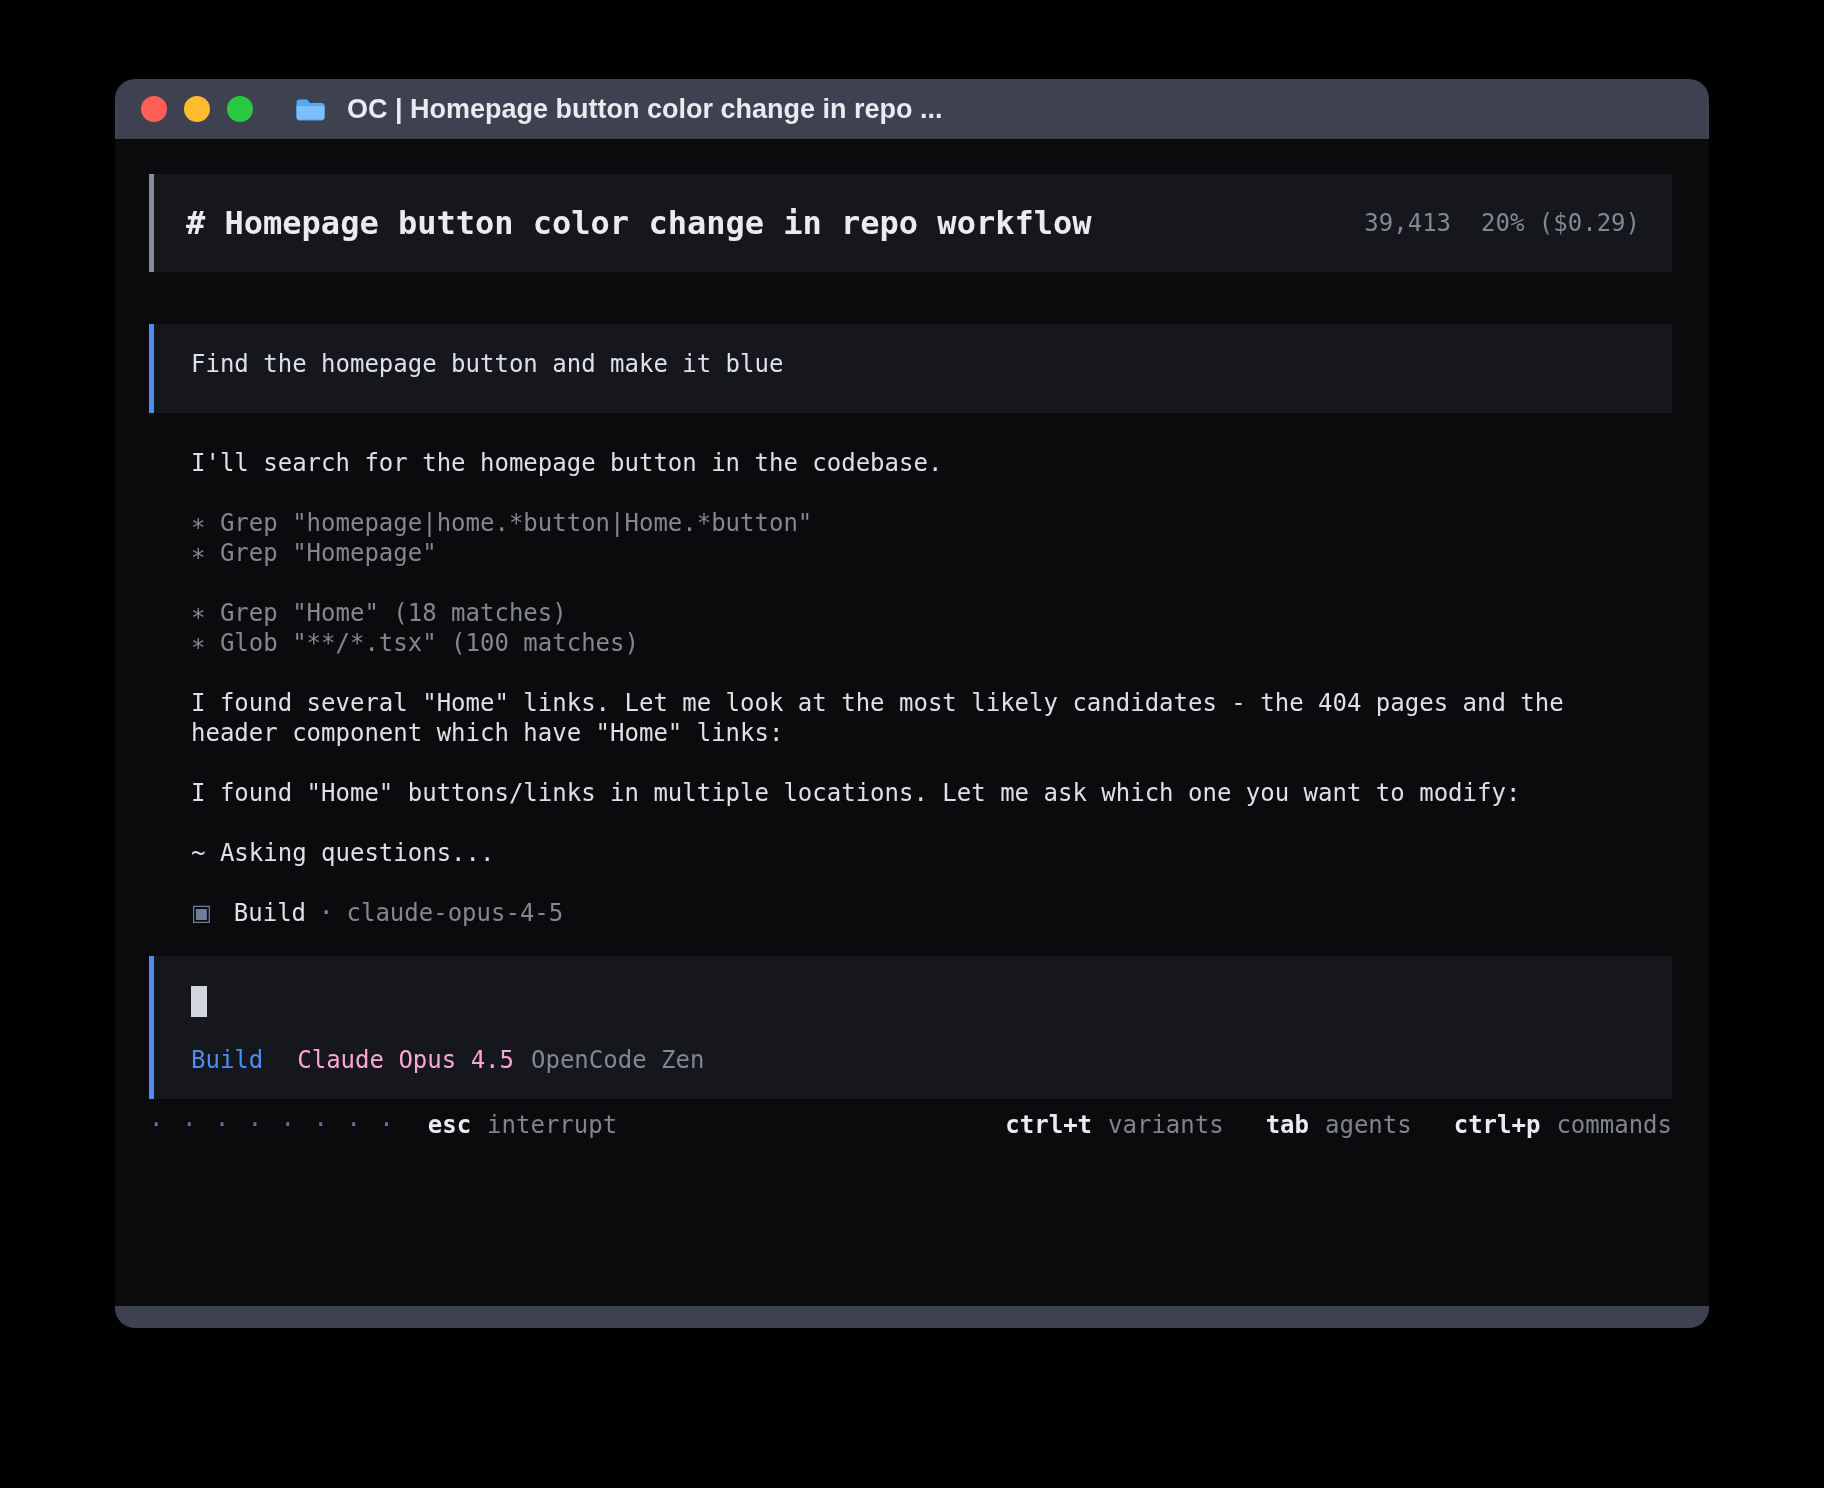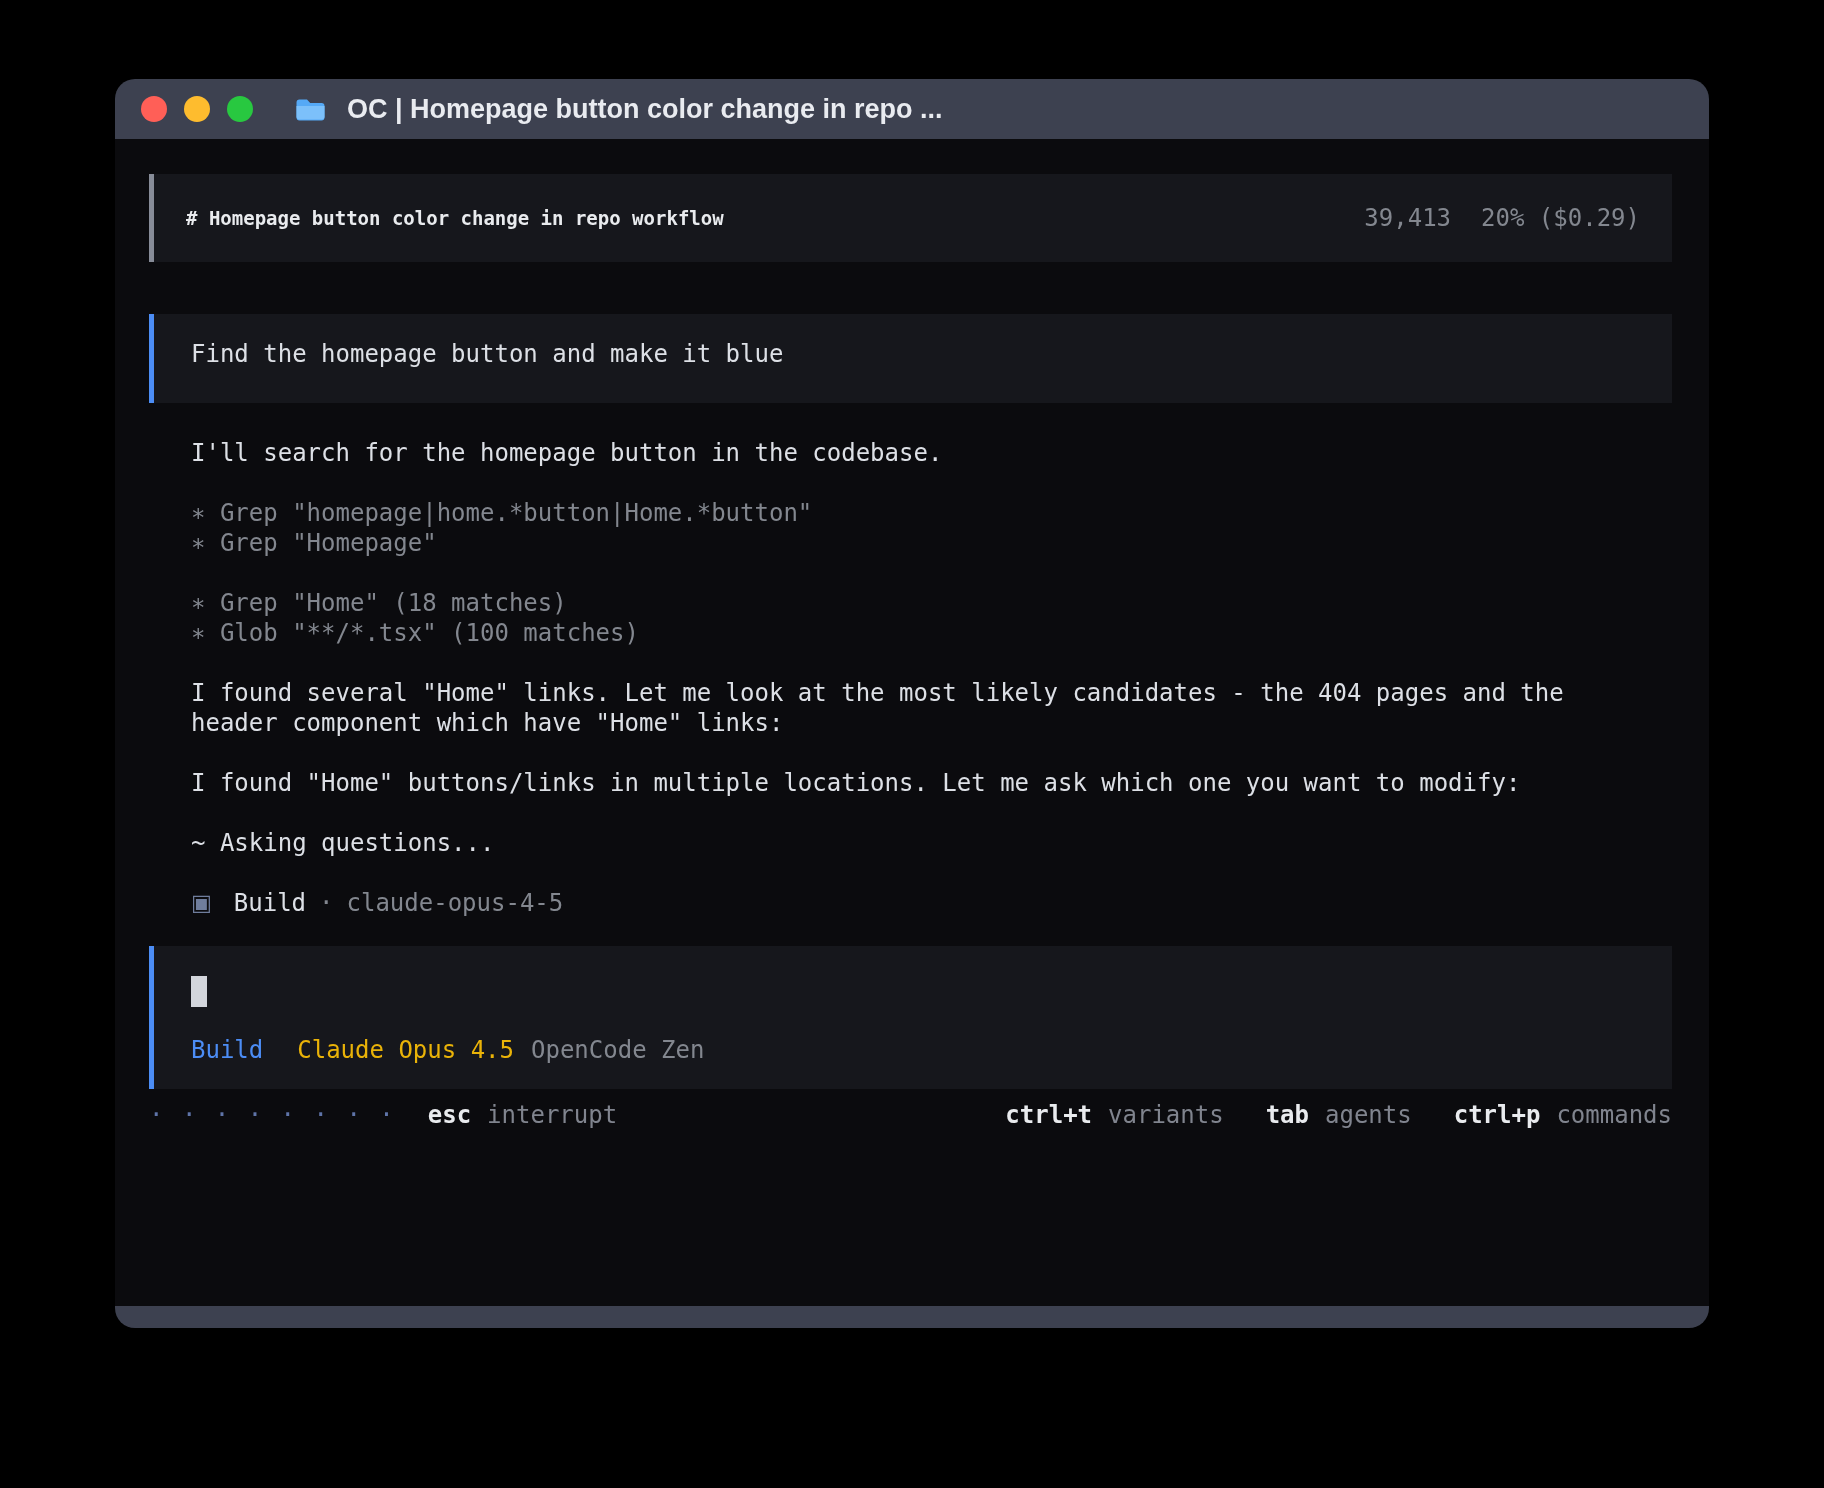--- a/index.html
+++ b/index.html
@@ -16,21 +16,21 @@
   .titlewrap{display:flex;align-items:center;gap:21px;}
   .titlebar-title{font-family:"Liberation Sans","DejaVu Sans",sans-serif;font-weight:bold;
     font-size:27px;color:#e9ebf0;white-space:nowrap;}
   .content{flex:1;background:#0b0b0e;padding:35px 37px 16px 34px;display:flex;
     flex-direction:column;overflow:hidden;}
   .bottom-strip{height:22px;flex:none;}
 
   .panel{background:#16171c;}
   .hdr{display:flex;justify-content:space-between;align-items:center;
     border-left:5px solid #878c98;padding:30px 32px;}
-  .hdr-title{font-weight:bold;font-size:19px;color:#e9ebee;white-space:nowrap;}
+  .hdr-title{font-weight:bold;font-size:32px;color:#e9ebee;white-space:nowrap;}
   .hdr-right{display:flex;gap:30px;font-size:24px;color:#83878f;white-space:nowrap;}
 
   .user-msg{margin-top:52px;border-left:5px solid #4c8df5;padding:25px 37px 34px 37px;
     font-size:24px;line-height:30px;color:#dde0e6;}
 
   .conversation{margin:35px 0 0 42px;font-size:24px;line-height:30px;}
   .block{margin-bottom:30px;}
   .block.text{color:#dde0e6;}
   .block.dim{color:#83878f;}
   .line{white-space:pre;}
@@ -41,21 +41,21 @@
     font-family:"DejaVu Sans","DejaVu Sans Mono",monospace;}
   .status-agent{color:#dde0e6;}
   .status-sep{color:#83878f;margin:0 13px;}
   .status-model{color:#83878f;}
 
   .input-panel{margin-top:28px;border-left:5px solid #4c8df5;padding:30px 37px 24px 37px;}
   .cursor{width:16px;height:31px;background:#d3d6dc;}
   .input-meta{margin-top:28px;display:flex;align-items:baseline;font-size:24px;line-height:30px;
     white-space:pre;}
   .input-mode{color:#4c8df5;margin-right:34px;}
-  .input-model{color:#eab308;margin-right:17px;}
+  .input-model{color:#f9a8d4;margin-right:17px;}
   .input-provider{color:#83878f;}
 
   .footer{margin-top:11px;display:flex;align-items:center;font-size:24px;line-height:30px;
     white-space:nowrap;}
   .spinner{color:#5f74a8;letter-spacing:2px;margin-right:32px;}
   .shortcut{display:inline-flex;align-items:baseline;}
   .shortcut .key{font-weight:bold;color:#e9ebee;margin-right:16px;}
   .shortcut .lbl{color:#80848e;}
   .footer-right{margin-left:auto;display:flex;gap:42px;}
 </style>

